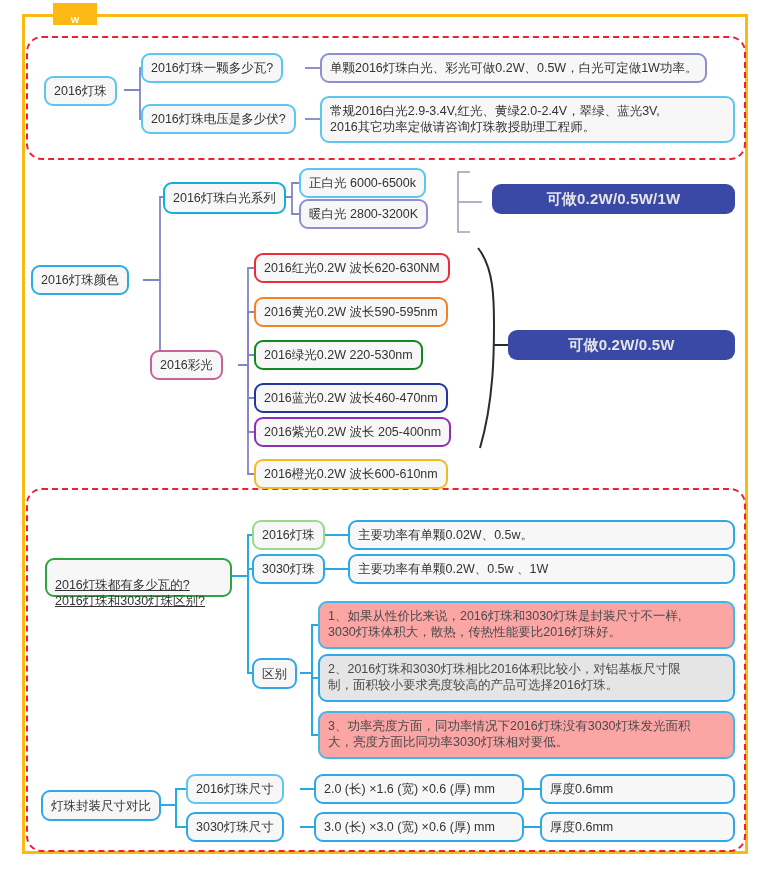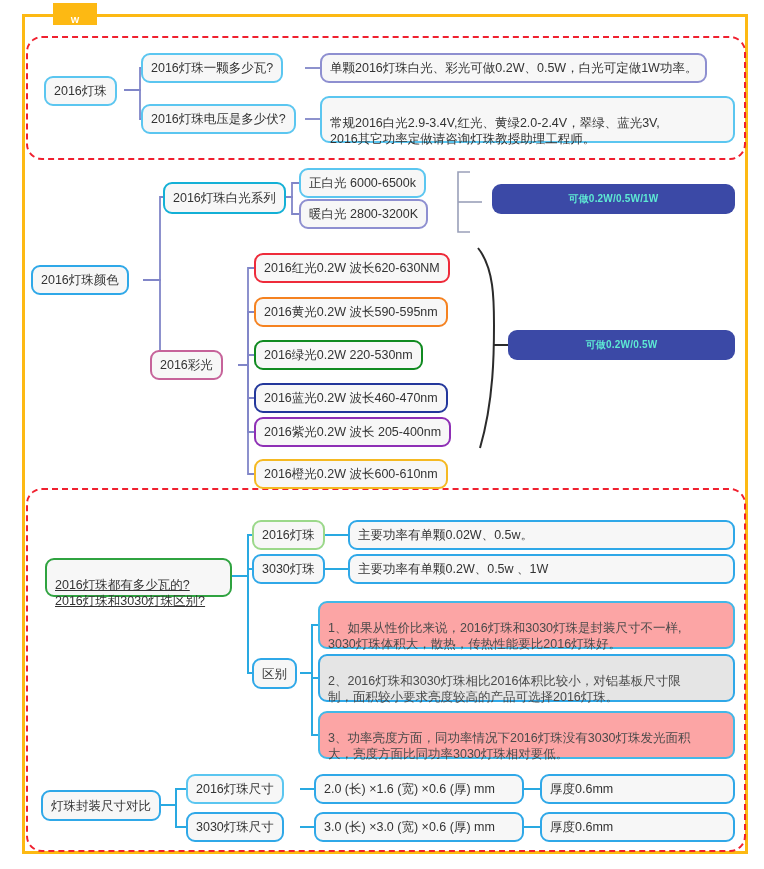--- a/index.html
+++ b/index.html
@@ -19,21 +19,21 @@
   #sec-bottom{left:26px;top:488px;width:720px;height:364px;}
 
   
   svg.lines{position:absolute;left:0;top:0;width:764px;height:869px;pointer-events:none;}
 
   
   .node{position:absolute;box-sizing:border-box;background:#F7F7F7;
     border-radius:9px;display:flex;align-items:center;
     color:#333;font-size:12.5px;line-height:16px;padding:0 8px;
     border:2px solid #2FA8E8;white-space:nowrap;}
-  .node.ml{display:block;padding-top:17px;}
+  .node.ml{display:block;padding-top:5px;}
 
   
   .b-blue{border-color:#2FA8E8;}
   .b-lblue{border-color:#5BC6F0;}
   .b-cyan{border-color:#13B0D6;}
   .b-violet{border-color:#8E8FD0;}
   .b-pink{border-color:#C6639A;}
   .b-red{border-color:#EE2B3A;}
   .b-orange{border-color:#F58220;}
   .b-green{border-color:#108A20;}
@@ -41,22 +41,22 @@
   .b-vio2{border-color:#8E2FB5;}
   .b-yellow{border-color:#F5B922;}
   .b-lgreen{border-color:#9BD88A;}
   .b-grn{border-color:#2FA340;}
 
   
   .fill-cyan{background:#fca5a5;border-color:#42B8E8;color:#4a4a4a;}
   .fill-amber{background:#e5e5e5;border-color:#2FA8E8;color:#4a4a4a;}
 
   
-  .badge{position:absolute;background:#3B49A6;border-radius:9px;color:#5eead4;
-    font-weight:bold;font-size:10px;display:flex;align-items:center;
+  .badge{position:absolute;background:#3B49A6;border-radius:9px;color:#e5e5e5;
+    font-weight:bold;font-size:15px;display:flex;align-items:center;
     justify-content:center;letter-spacing:.2px;}
 </style>
 </head>
 <body>
 
 <div id="stage">
 
   <svg class="lines" viewBox="0 0 764 869">
     <g fill="none" stroke="#8186C8" stroke-width="1.8">
 

